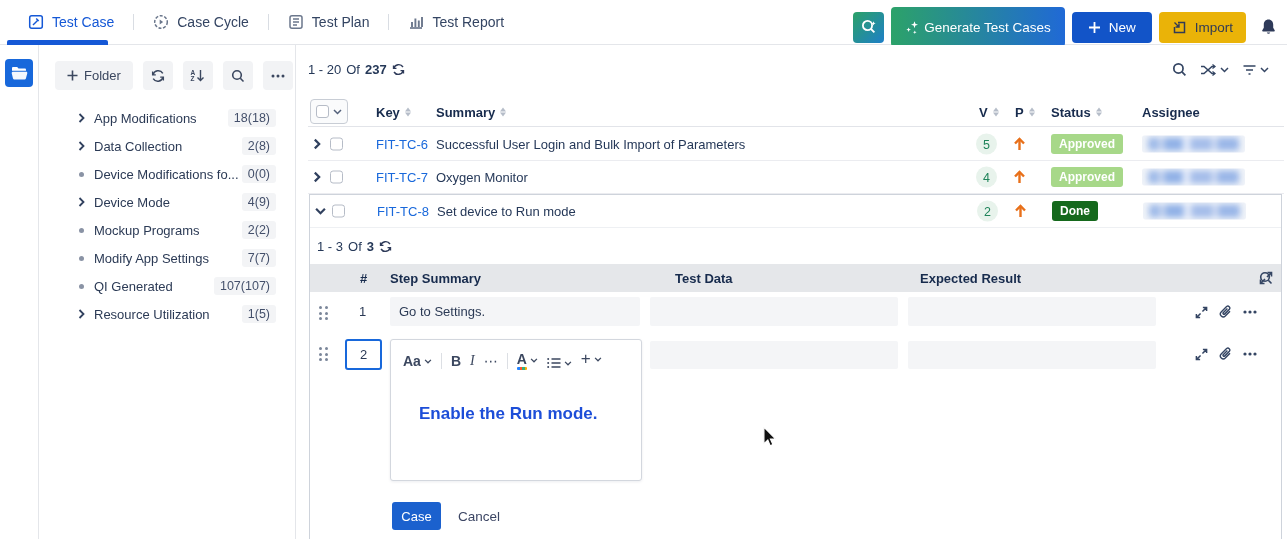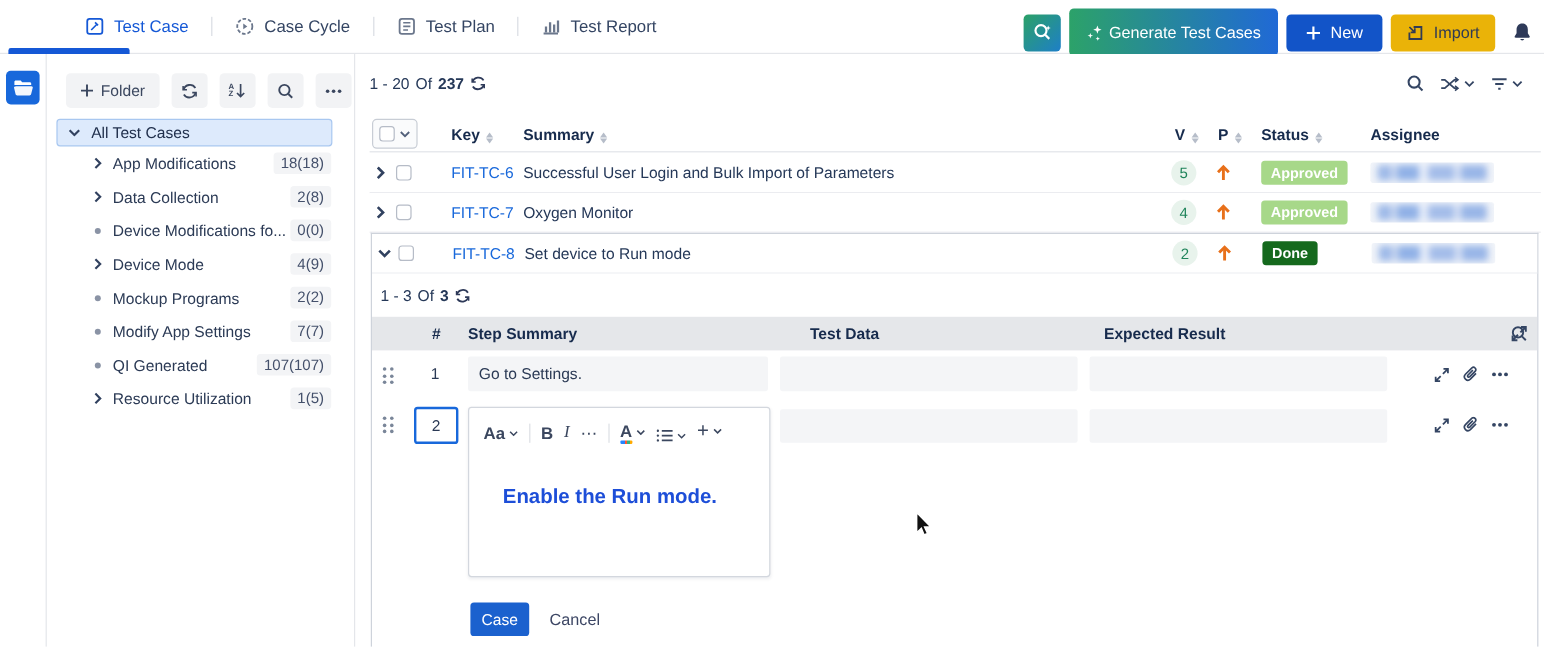--- a/index.html
+++ b/index.html
@@ -2,21 +2,21 @@
 <html><head>
 <meta charset="utf-8">
 <style>
   * { margin:0; padding:0; box-sizing:border-box; }
   html,body { width:1287px; height:539px; font-family:"Liberation Sans", sans-serif; background:#fff; overflow:hidden; }
   body { position:relative; color:#253858; }
   svg { display:block; }
 
   
   .top-header { position:absolute; top:0; left:0; width:1287px; height:45px; background:#fff; border-bottom:1px solid #e4e6ea; display:flex; align-items:center; }
-  .tabs { display:flex; align-items:flex-end; padding-left:28px;margin-left:43px; }
+  .tabs { display:flex; align-items:flex-end; padding-left:28px; }
   .tab { display:flex; align-items:center; gap:8px; font-size:14px; color:#344563; cursor:pointer; white-space:nowrap; }
   .tab.active { color:#1558d6; font-weight:500; }
   .tab-sep { width:1px; height:16px; background:#d9dde3; margin:0 19px; }
   .active-underline { position:absolute; left:7px; top:40px; width:101px; height:5px; background:#1558d6; border-radius:2px 2px 0 0; }
   .header-actions { position:absolute; right:10px; top:7px; display:flex; align-items:center; gap:7px; }
   .btn-ai { width:31px; height:31px; border-radius:4px; background:linear-gradient(135deg,#2ba167,#1e7fc8); display:flex; align-items:center; justify-content:center; cursor:pointer; }
   .btn-generate { height:40px; border-radius:4px; background:linear-gradient(90deg,#2ca269,#2069d6); color:#fff; font-size:13.5px; display:flex; align-items:center; gap:4px; padding:0 14px; cursor:pointer; }
   .btn-new { height:31px; border-radius:4px; background:#1254c8; color:#fff; font-size:13.5px; display:flex; align-items:center; gap:8px; padding:0 16px; cursor:pointer; }
   .btn-import { height:31px; border-radius:4px; background:#eab308; color:#313b55; font-size:13.5px; display:flex; align-items:center; gap:8px; padding:0 13px; cursor:pointer; }
   .bell-wrap { margin-left:7px; cursor:pointer; }
@@ -42,21 +42,21 @@
   .tree-count { background:#f3f4f6; border-radius:3px; padding:2px 6px; font-size:12.5px; color:#44506b; }
 
   
   .main { position:absolute; left:297px; top:45px; right:0; bottom:0; background:#fff; }
   .count-line { position:absolute; left:11px; top:17px; display:flex; align-items:center; gap:5px; font-size:13px; color:#253858; }
   .count-line b { font-weight:bold; }
   .main-tools { position:absolute; right:18px; top:17px; display:flex; align-items:center; gap:13px; color:#344563; }
   .tool-group { display:flex; align-items:center; gap:3px; cursor:pointer; }
 
   .thead { position:absolute; left:11px; right:3px; top:53px; height:29px; border-bottom:1px solid #e2e4e9; font-size:13px; font-weight:bold; color:#172b4d; }
-  .thead .cell, .trow .cell { position:absolute; top:50%; transform:translateY(-50%); display:flex; align-items:flex-end; gap:3px; }
+  .thead .cell, .trow .cell { position:absolute; top:50%; transform:translateY(-50%); display:flex; align-items:center; gap:3px; }
   .select-ctl { position:absolute; left:2px; top:1px; width:38px; height:25px; border:1px solid #c8cdd5; border-radius:4px; background:#fafbfc; display:flex; align-items:center; justify-content:center; gap:4px; cursor:pointer; }
   .cb { width:13px; height:13px; border:1px solid #b6bcc7; border-radius:3px; background:#fff; }
   .sort-arrows { display:flex; flex-direction:column; gap:1px; margin-left:2px; }
   .sort-arrows i { width:0; height:0; border-left:3.5px solid transparent; border-right:3.5px solid transparent; }
   .sort-arrows .up { border-bottom:4px solid #b6bdc9; }
   .sort-arrows .dn { border-top:4px solid #b6bdc9; }
 
   .trow { position:absolute; left:11px; right:3px; height:33px; font-size:13px; border-bottom:1px solid #ebecf0; background:#fff; }
   .trow .chev { left:5px; color:#31415f; cursor:pointer; }
   .trow .rcb { left:22px; cursor:pointer; }
@@ -242,28 +242,20 @@
           <svg width="14" height="4" viewBox="0 0 14 4" fill="#3b475f">
             <circle cx="2" cy="2" r="1.5"></circle>
             <circle cx="7" cy="2" r="1.5"></circle>
             <circle cx="12" cy="2" r="1.5"></circle>
           </svg>
         </span>
     </div>
   </div>
 
   <div class="tree">
-    <div class="tree-root">
-      <span>
-          <svg width="10" height="7" viewBox="0 0 10 7" fill="none" stroke="#31415f" stroke-width="1.8">
-            <path d="M1 1.5l4 4 4-4"></path>
-          </svg>
-        </span>
-      <span class="tree-label">All Test Cases</span>
-    </div>
 
     <div class="tree-item">
       <span class="tw-glyph">
           <svg width="7" height="10" viewBox="0 0 7 10" fill="none" stroke="#31415f" stroke-width="1.8">
             <path d="M1.5 1l4 4-4 4"></path>
           </svg>
         </span>
       <span class="tree-label">App Modifications</span>
       <span class="tree-count">18(18)</span>
     </div>

